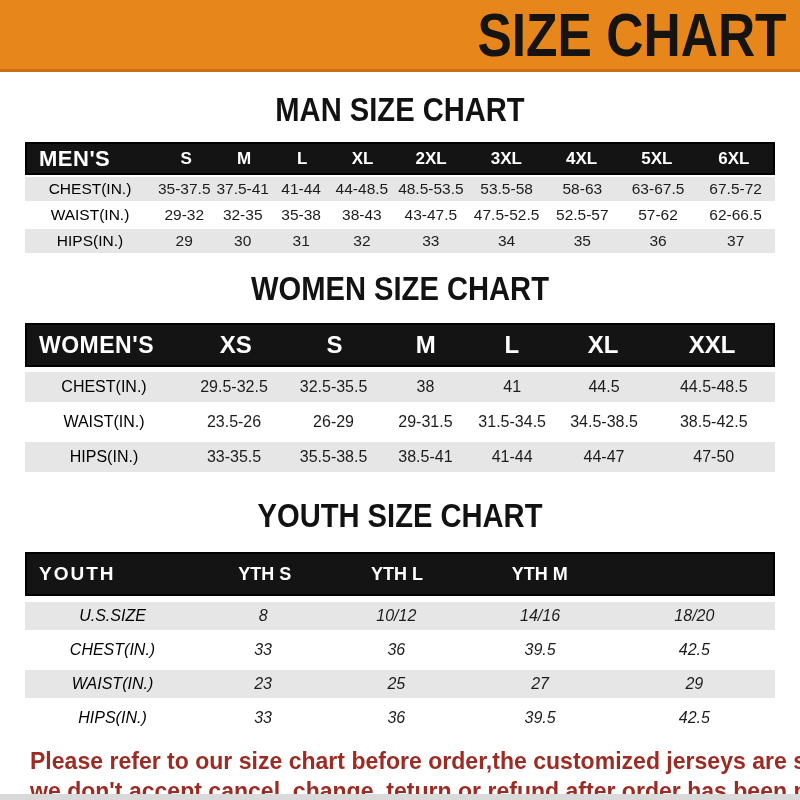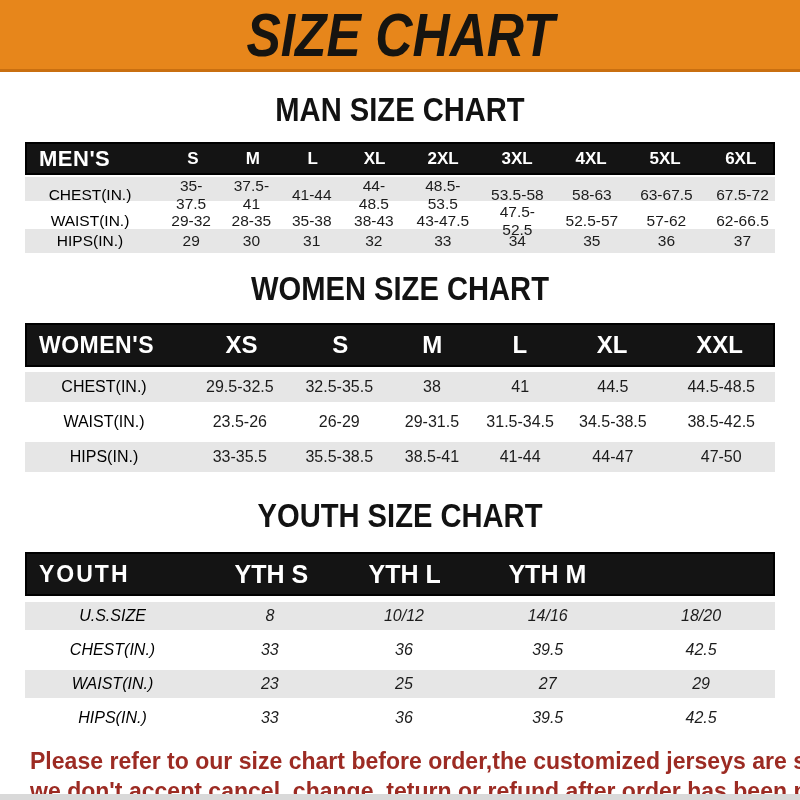--- a/index.html
+++ b/index.html
@@ -8,42 +8,42 @@
     background: #ffffff;
     font-family: "Liberation Sans", sans-serif;
     overflow: hidden;
     position: relative;
   }
   
   .banner {
     width: 800px; height: 72px;
     background: var(--banner_bg, #E7861B);
     border-bottom: 3px solid #c96f10;
-    display: flex; align-items: center; justify-content: center; font-style: italic;
+    display: flex; align-items: center; justify-content: flex-end;
   }
   .banner h1 {
     font-size: 56px; font-weight: 800; line-height: 1;
     color: #161410; letter-spacing: 0px;
     transform: scale(0.92, 1.08);
     white-space: nowrap;
   }
   
   .section-heading {
     text-align: center;
     font-size: 31px; font-weight: 800;
     color: #121212;
     transform: scale(0.94, 1.06);
     white-space: nowrap;
   }
   .heading-man   { margin: 20px 0 14px; }
   .heading-women { margin: 18px 0 16px; }
   .heading-youth { margin: 26px 0 18px; }
   
   .size-table { margin: 0 25px; width: 750px; }
-  .trow { display: grid; align-items: center; gap: 12px; }
+  .trow { display: grid; align-items: center; }
   .thead {
     background: var(--header_bg, #141414);
     color: #ffffff;
     border: 2px solid #000;
   }
   .thead .corner {
     font-weight: 800;
     padding-left: 12px;
     text-align: left;
     letter-spacing: 0.5px;
@@ -63,22 +63,22 @@
   .men .drow .rlabel, .men .drow .cell { font-size: 15.5px; }
   
   .women .trow { grid-template-columns: 158px 1fr .95fr .85fr .85fr .95fr 1.2fr; }
   .women .thead { height: 44px; }
   .women .thead .corner { font-size: 23px; }
   .women .thead .col { font-size: 24px; }
   .women .drow { height: 30px; margin-top: 5px; }
   
   .youth .trow { grid-template-columns: 175px .9fr 1fr 1.05fr 1.15fr; }
   .youth .thead { height: 44px; }
-  .youth .thead .corner { font-size: 23px; letter-spacing: 2px; }
-  .youth .thead .col { font-size: 25px; }
+  .youth .thead .corner { font-size: 19px; letter-spacing: 2px; }
+  .youth .thead .col { font-size: 18px; }
   .youth .drow { height: 28px; margin-top: 6px; font-style: italic; }
   
   .footer {
     margin: 14px 0 0 30px;
     color: var(--footer_color, #9C2B23);
     transform: scaleX(0.96);
     transform-origin: left center;
   }
   .footer p {
     font-size: 24px; font-weight: 600;
@@ -120,21 +120,21 @@
       <div class="cell">44-48.5</div>
       <div class="cell">48.5-53.5</div>
       <div class="cell">53.5-58</div>
       <div class="cell">58-63</div>
       <div class="cell">63-67.5</div>
       <div class="cell">67.5-72</div>
     </div>
     <div class="trow drow row-white">
       <div class="rlabel">WAIST(IN.)</div>
       <div class="cell">29-32</div>
-      <div class="cell">28-35</div>
+      <div class="cell">32-35</div>
       <div class="cell">35-38</div>
       <div class="cell">38-43</div>
       <div class="cell">43-47.5</div>
       <div class="cell">47.5-52.5</div>
       <div class="cell">52.5-57</div>
       <div class="cell">57-62</div>
       <div class="cell">62-66.5</div>
     </div>
     <div class="trow drow row-gray">
       <div class="rlabel">HIPS(IN.)</div>

